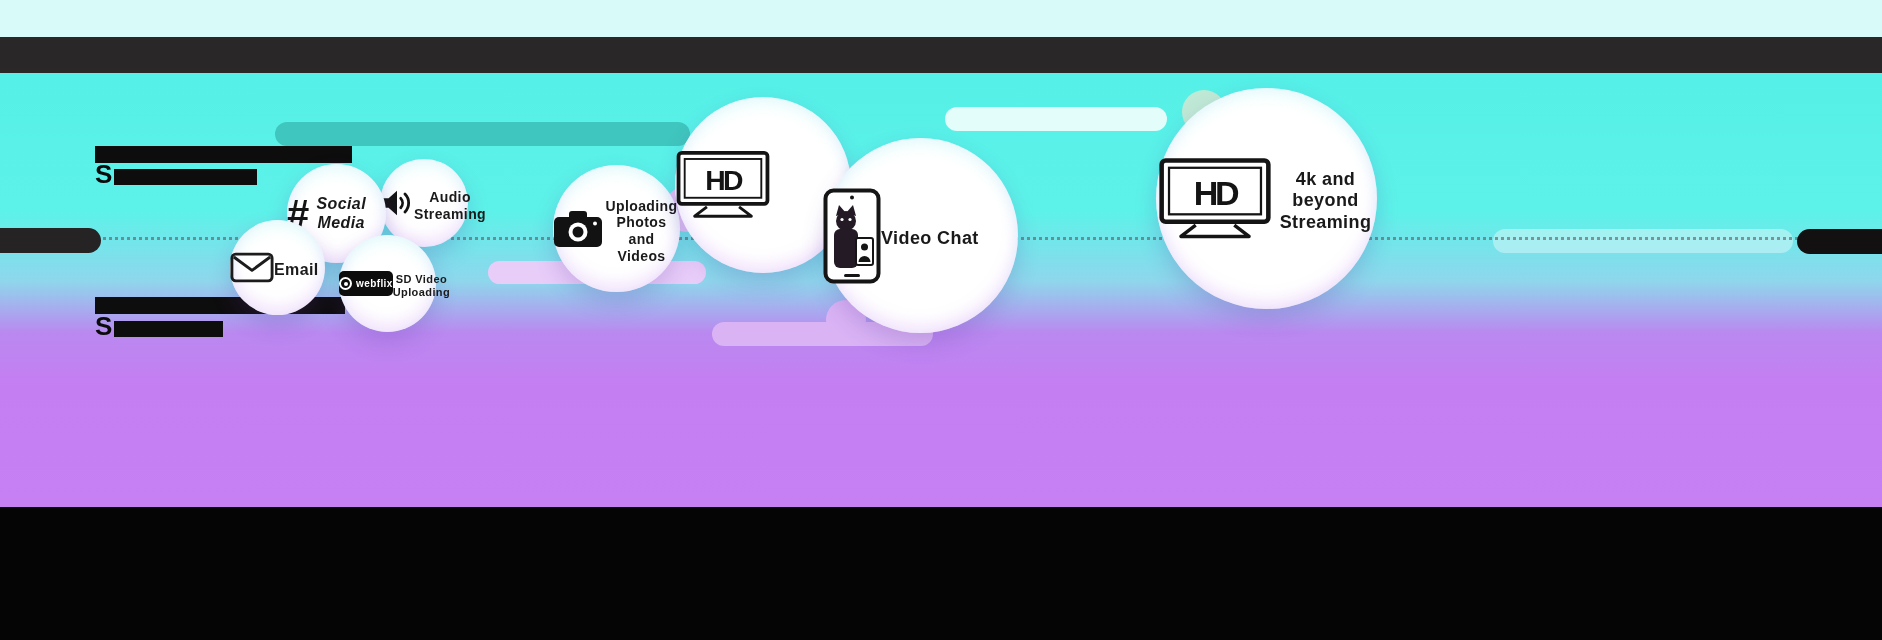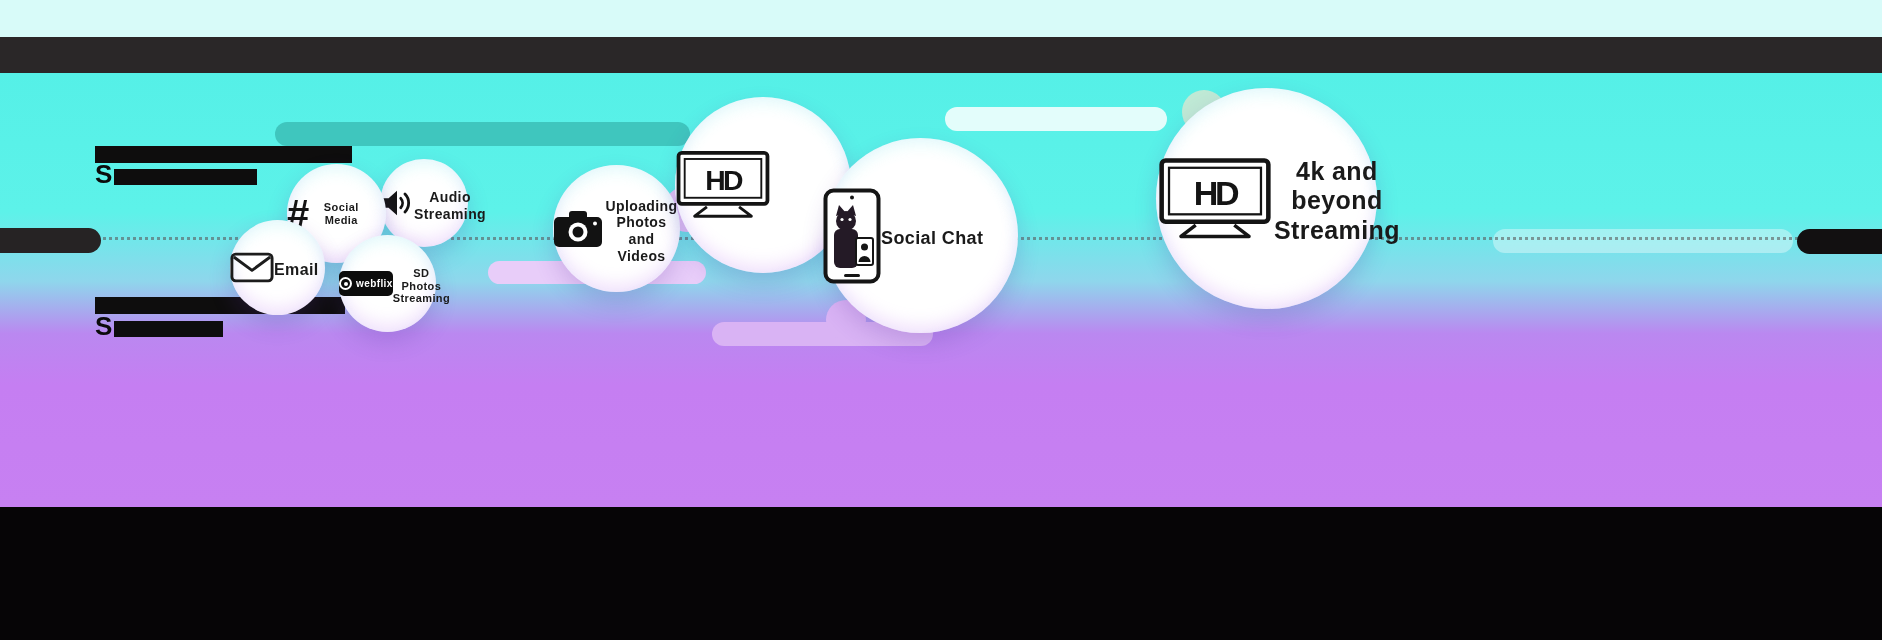--- a/index.html
+++ b/index.html
@@ -61,33 +61,33 @@
                inset 0 8px 14px rgba(91,242,233,.14);
     display:flex;flex-direction:row;align-items:center;justify-content:flex-start;
     text-align:center;
   }
   .bubble .label{
     font-weight:700;color:#1a1a1a;letter-spacing:.4px;line-height:1.18;margin-top:5px;
   }
   .b-email{left:230px;top:220px;width:95px;height:95px;}
   .b-email .label{font-size:16px;}
   .b-social{left:287px;top:164px;width:99px;height:99px;}
-  .b-social .label{font-size:11px;width:64px;margin-top:0;}
+  .b-social .label{font-size:16px;width:64px;margin-top:0;font-style:italic;}
   .b-audio{left:380px;top:159px;width:88px;height:88px;}
   .b-audio .label{font-size:14px;width:74px;}
   .b-sd{left:339px;top:235px;width:97px;height:97px;}
   .b-sd .label{font-size:11px;width:86px;}
   .b-upload{left:553px;top:165px;width:127px;height:127px;}
   .b-upload .label{font-size:14px;width:122px;}
   .b-hd{left:675px;top:97px;width:176px;height:176px;}
   .b-hd .label{font-size:18.5px;width:112px;}
   .b-chat{left:823px;top:138px;width:195px;height:195px;}
   .b-chat .label{font-size:18px;margin-top:7px;}
   .b-4k{left:1156px;top:88px;width:221px;height:221px;}
-  .b-4k .label{font-size:25px;width:172px;}
+  .b-4k .label{font-size:18px;width:172px;}
 
   .hash-glyph{font-size:40px;font-weight:800;color:#141414;line-height:40px;}
 
   .wf-chip{
     width:66px;height:25px;background:#0c0c0c;border-radius:5px;
     display:flex;align-items:center;justify-content:center;gap:4px;
   }
   .wf-ring{width:9px;height:9px;border:2px solid #fff;border-radius:50%;position:relative;flex:0 0 auto;}
   .wf-ring::after{content:"";position:absolute;left:2.5px;top:2.5px;width:4px;height:4px;background:#fff;border-radius:50%;}
   .wf-text{color:#fff;font-size:10px;font-weight:700;letter-spacing:.4px;}
@@ -150,21 +150,21 @@
       </svg>
     </div>
     <div class="label">Email</div>
   </div>
 
   <div class="bubble b-sd">
     <div class="wf-chip">
       <span class="wf-ring"></span>
       <span class="wf-text">webflix</span>
     </div>
-    <div class="label">SD Photos Streaming</div>
+    <div class="label">SD Video Uploading</div>
   </div>
 
   <div class="bubble b-upload">
     <div>
       <svg width="50" height="38" viewBox="0 0 50 38">
         <rect x="16" y="1" width="18" height="11" rx="3" fill="#121212"></rect>
         <rect x="1" y="7" width="48" height="30" rx="5" fill="#121212"></rect>
         <circle cx="25" cy="22" r="9.5" fill="#ffffff"></circle>
         <circle cx="25" cy="22" r="5.5" fill="#121212"></circle>
         <circle cx="42" cy="13.5" r="2" fill="#ffffff"></circle>
@@ -194,21 +194,21 @@
         <circle cx="23" cy="33" r="10" fill="#241a26"></circle>
         <circle cx="19" cy="31.5" r="1.6" fill="#ffffff"></circle>
         <circle cx="27" cy="31.5" r="1.6" fill="#ffffff"></circle>
         <rect x="11" y="41" width="24" height="39" rx="6" fill="#241a26"></rect>
         <rect x="33" y="50" width="17" height="27" rx="2" fill="#ffffff" stroke="#151515" stroke-width="2"></rect>
         <circle cx="41.5" cy="59" r="3.5" fill="#151515"></circle>
         <path d="M35.5 74 a6 6 0 0 1 12 0 Z" fill="#151515"></path>
         <rect x="21" y="86" width="16" height="3" rx="1.5" fill="#151515"></rect>
       </svg>
     </div>
-    <div class="label">Social Chat</div>
+    <div class="label">Video Chat</div>
   </div>
 
   <div class="bubble b-4k">
     <div>
       <svg width="118" height="84" viewBox="0 0 100 74">
         <rect x="3" y="3" width="94" height="54" rx="3.5" fill="#ffffff" stroke="#141414" stroke-width="4"></rect>
         <rect x="9.5" y="9.5" width="81" height="41" fill="none" stroke="#141414" stroke-width="2"></rect>
         <text x="50" y="42" text-anchor="middle" font-family="Liberation Sans, sans-serif" font-size="30" font-weight="800" letter-spacing="-3" fill="#141414">HD</text>
         <path d="M33 60 L20 70 H80 L67 60" fill="none" stroke="#141414" stroke-width="3" stroke-linejoin="round"></path>
       </svg>

